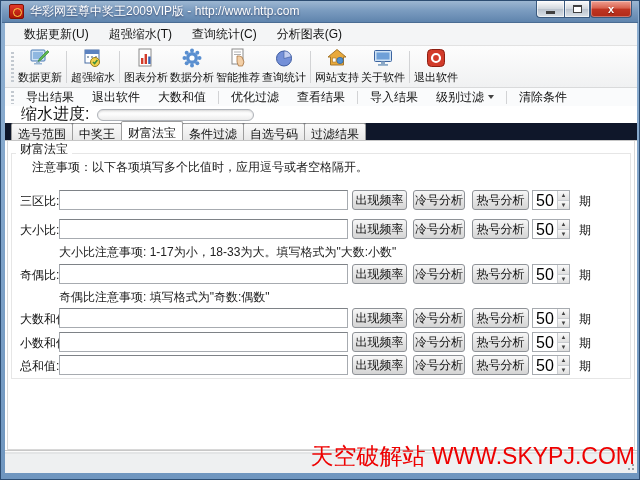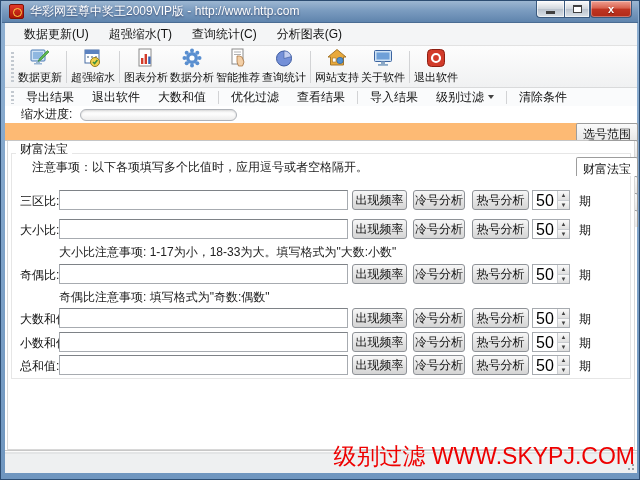--- a/index.html
+++ b/index.html
@@ -45,27 +45,27 @@
   .tsep{width:1px;height:32px;background:#d2d3d5;margin:0 3px;}
   
   .toolbar2{position:absolute;left:0;top:65px;width:100%;height:18px;background:#fafbfc;
     display:flex;align-items:center;padding-left:6px;font-size:12px;color:#111;}
   .tb2-item{padding:1px 9px;white-space:nowrap;border-radius:2px;display:flex;align-items:center;gap:4px;}
   .tb2-sep{width:1px;height:13px;background:#d2d3d5;margin:0 3px;}
   .dd-arrow{width:0;height:0;border-left:3.5px solid transparent;border-right:3.5px solid transparent;
     border-top:4px solid #444;display:inline-block;}
   
   .progressrow{position:absolute;left:0;top:83px;width:100%;height:17px;background:#fff;
-    display:flex;align-items:center;font-size:12px;color:#111;}
+    display:flex;align-items:center;font-size:16px;color:#111;}
   .progress-label{margin-left:16px;}
   .progress-track{margin-left:8px;width:157px;height:12px;border:1px solid #aeb2b8;border-radius:6px;
     background:linear-gradient(#f4f4f4,#fdfdfd 40%,#ececec);box-shadow:inset 0 1px 2px rgba(0,0,0,.12);}
   
-  .tabstrip{position:absolute;left:0;top:100px;width:100%;height:18px;background:#fdba74;
-    display:flex;align-items:flex-end;padding-left:6px;border-bottom:1px solid #c6c6c6;flex-direction:column;}
+  .tabstrip{position:absolute;left:0;top:100px;width:100%;height:18px;background:#0f172a;
+    display:flex;align-items:flex-end;padding-left:6px;border-bottom:1px solid #c6c6c6;}
   .tab{font-size:12px;color:#111;padding:2px 6px 2px 6px;border:1px solid #9d9d9d;border-bottom:none;
     background:linear-gradient(#fafafa,#e8e8e8);margin-right:-1px;border-radius:2px 2px 0 0;height:17px;white-space:nowrap;}
   .tab.active{background:#fff;height:19px;position:relative;z-index:2;padding-top:3px;}
   
   .page{position:absolute;left:2px;top:118px;width:628px;height:309px;background:#fff;
     border:1px solid #d8d8d8;border-top:none;font-size:12px;color:#111;}
   .groupbox{position:absolute;left:3px;right:3px;top:12px;height:226px;border:1px solid #e6e6e6;}
   .group-caption{position:absolute;left:8px;top:0px;background:#fff;padding:0 4px;font-size:12px;color:#111;}
   .group-note{position:absolute;left:24px;top:18px;font-size:12px;color:#222;}
   .frow{position:absolute;left:0;width:100%;height:32px;}
@@ -366,14 +366,14 @@
             <span class="frow-suffix">期</span>
           </div>
         </div>
     </div>
 
     <div class="statusbar">
       <span class="grip"></span>
     </div>
   </div>
 
-  <div class="watermark" style="color: rgb(238, 0, 0);">级别过滤 WWW.SKYPJ.COM</div>
+  <div class="watermark" style="color: rgb(238, 0, 0);">天空破解站 WWW.SKYPJ.COM</div>
 </div>
 
 </body></html>

